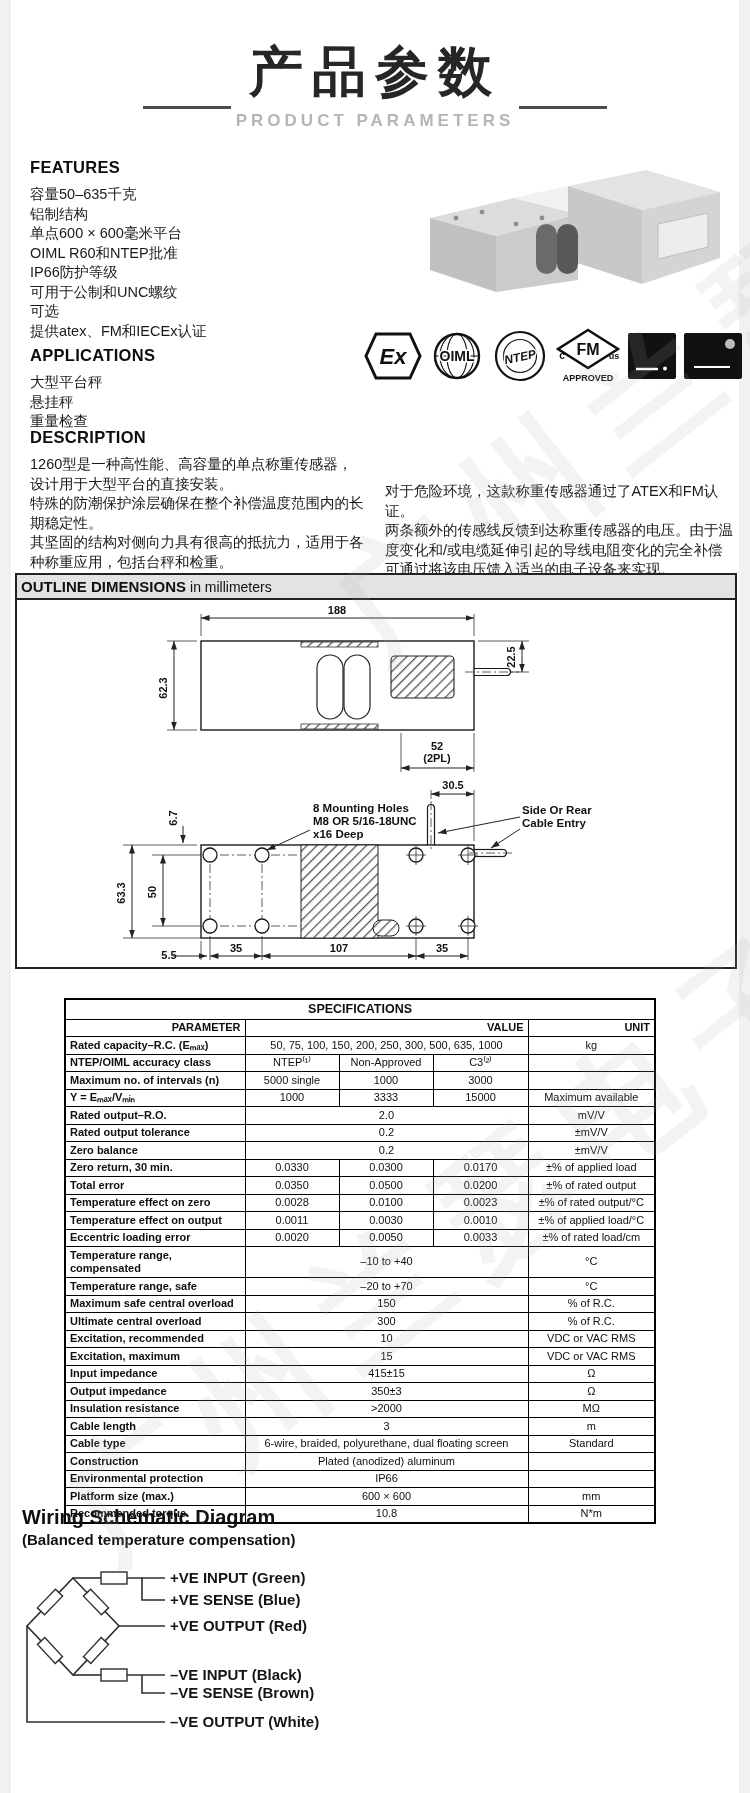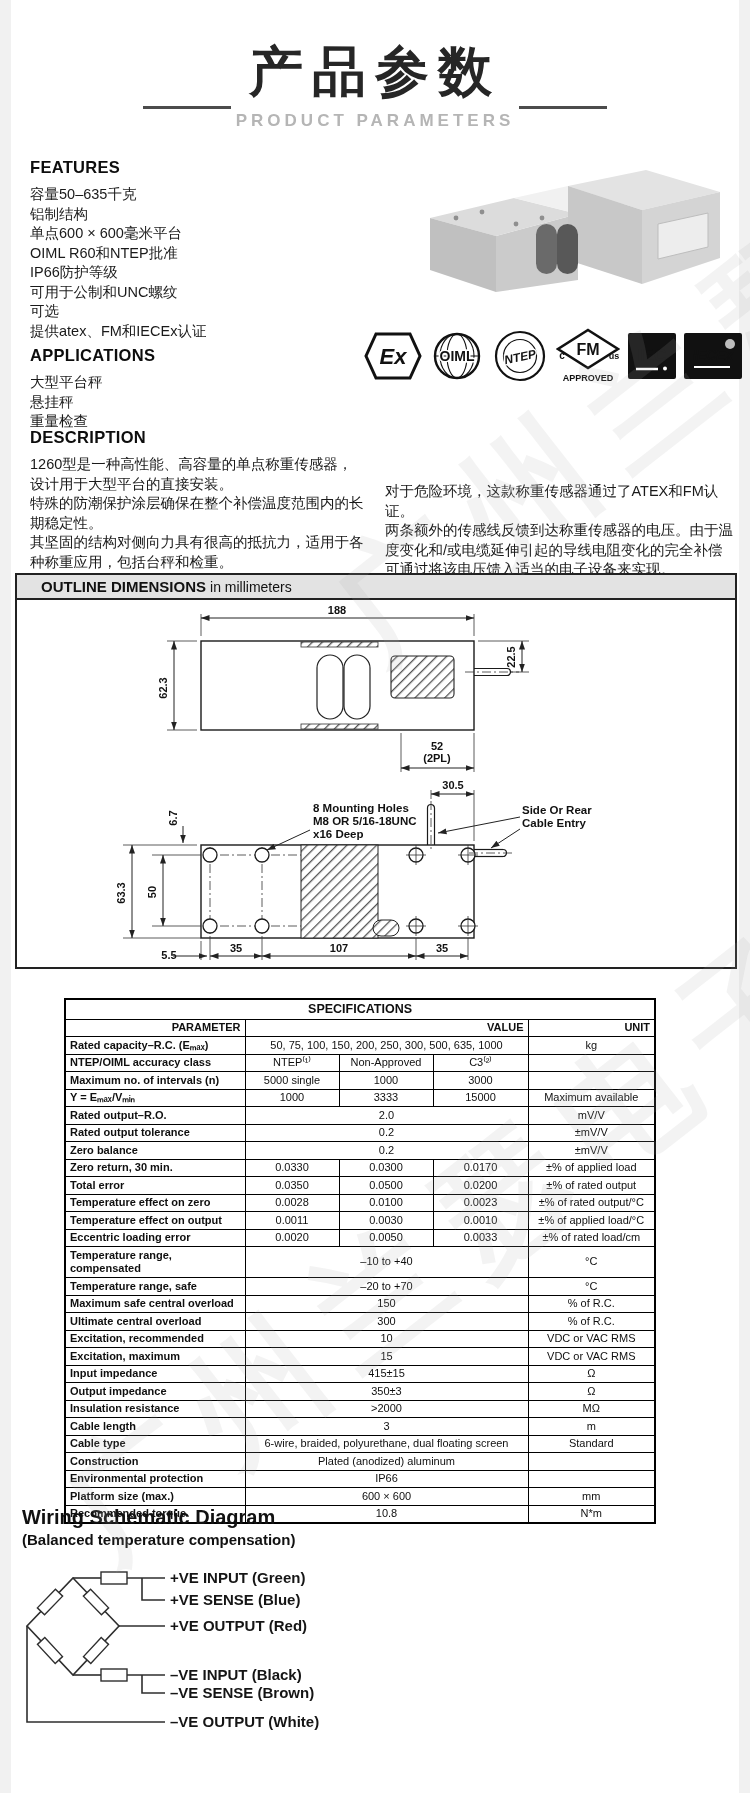--- a/index.html
+++ b/index.html
@@ -16,21 +16,21 @@
   .hdr-row{display:flex;align-items:flex-end;justify-content:center;gap:18px;}
   .hline{width:88px;height:3px;background:#4c4c4c;}
   .hdr-title{font-size:54px;font-weight:bold;letter-spacing:9px;color:#262626;}
   .hdr-sub{margin-top:2px;font-size:17px;letter-spacing:4px;color:#b5b5b5;font-weight:bold;}
   
   .sec-h{font-size:16.5px;font-weight:bold;color:#0d0d0d;margin:0 0 8px 0;letter-spacing:0.3px;}
   .txt-list > div{font-size:14.5px;line-height:19.5px;color:#1a1a1a;}
   .para-list > div{font-size:14.5px;line-height:19.5px;color:#1a1a1a;}
   
   .obox{position:absolute;left:15px;top:573px;width:718px;height:392px;border:2px solid #222;background:#fff;}
-  .obox-hdr{height:23px;background:#e3e3e3;border-bottom:2px solid #222;display:flex;align-items:center;padding-left:24px;}
+  .obox-hdr{height:23px;background:#e3e3e3;border-bottom:2px solid #222;display:flex;align-items:center;padding-left:4px;}
   .obox-hdr .b{font-size:15px;font-weight:bold;color:#111;}
   .obox-hdr .n{font-size:14px;color:#111;margin-left:4px;}
   
   #spec-table{position:absolute;left:64px;top:998px;border-collapse:collapse;width:590px;table-layout:fixed;background:#fff;border:2px solid #000;}
   #spec-table td{border:1px solid #000;font-size:11px;padding:1.5px 4px;color:#0f0f0f;line-height:13.5px;}
   #spec-table tr.t td{font-size:12.5px;font-weight:bold;text-align:center;padding:2.5px 6px;}
   #spec-table tr.h td{font-weight:bold;text-align:right;margin-left:15px;}
   #spec-table td.p{font-weight:bold;text-align:left;}
   #spec-table td.v,#spec-table td.u{text-align:center;}
   

